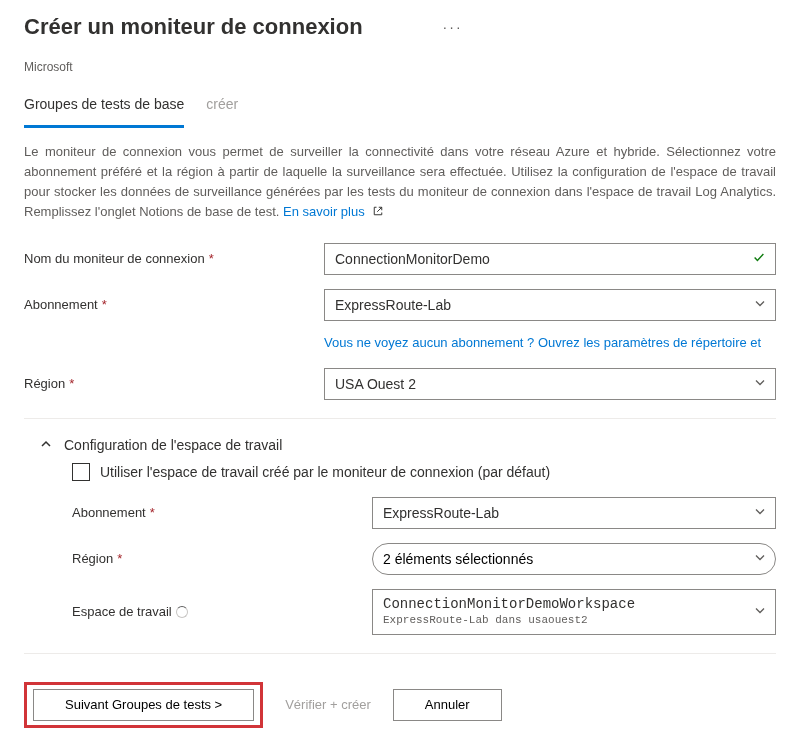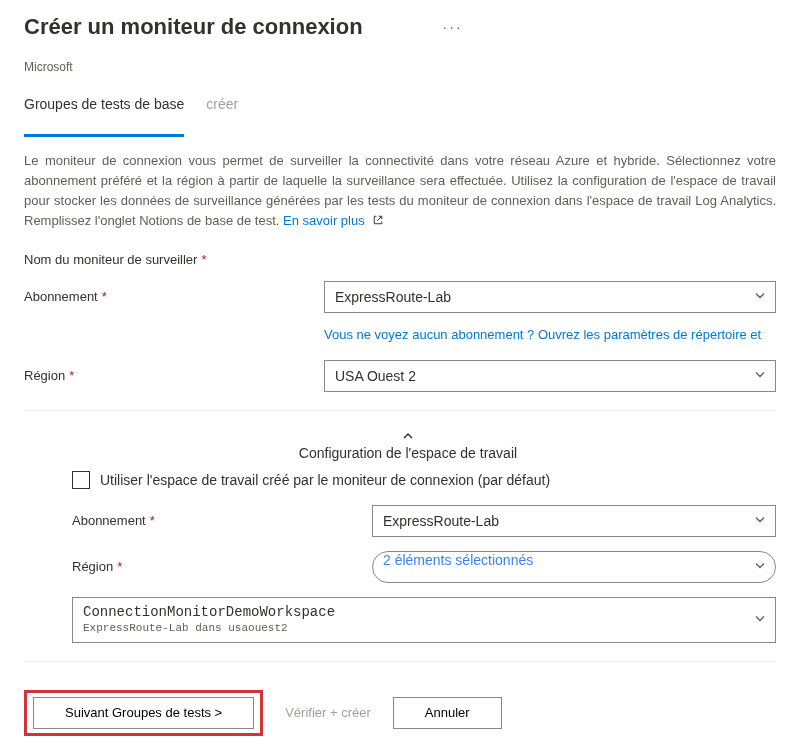--- a/index.html
+++ b/index.html
@@ -9,21 +9,21 @@
     color: #323130;
     background: #fff;
     width: 800px;
     padding: 14px 24px 18px 24px;
   }
   .header-row { display: flex; align-items: center; }
   .page-title { font-size: 22px; font-weight: 600; color: #323130; }
   .more-icon { margin-left: 80px; color: #605e5c; font-size: 14px; letter-spacing: 2px; cursor: pointer;}
   .subtitle { font-size: 12px; color: #605e5c; margin-top: 20px; margin-bottom: 22px;}
   .tabs { display: flex; align-items: baseline; gap: 22px; border-bottom: 0; margin-bottom: 14px;}
-  .tab { font-size: 14px; color: #a19f9d; padding-bottom: 22px; cursor: pointer; }
+  .tab { font-size: 14px; color: #a19f9d; padding-bottom: 13px; cursor: pointer; }
   .tab.active { color: #323130; border-bottom: 3px solid #0078d4; font-weight: 400;}
   .tab .sub { font-size: 13px; color: #a19f9d; margin-left: 4px;}
   .intro { font-size: 13px; color: #605e5c; line-height: 1.55; text-align: justify; margin-bottom: 20px;}
   .intro a { color: #0078d4; text-decoration: none; }
   .ext-icon { display:inline-block; width:12px; height:12px; vertical-align: -1px; margin-left:4px;}
   .form-row { display: flex; align-items: center; margin: 14px 0; position: relative;}
   .label-col { width: 300px; font-size: 13px; color: #323130; display:flex; align-items:center; gap:4px;}
   .req { color: #a4262c; }
   .field { flex: 1; position: relative;}
   .input, .select {
@@ -32,21 +32,21 @@
     border: 1px solid #8a8886;
     background: #fff;
     padding: 0 30px 0 10px;
     font-size: 14px;
     color: #323130;
     font-family: inherit;
   }
   .chevron { position:absolute; right:10px; top:50%; transform:translateY(-50%); pointer-events:none; color:#605e5c;}
   .check-ok { position:absolute; right:10px; top:50%; transform:translateY(-50%); color:#107c10; font-weight:bold;}
   .helper-link-row { margin: 6px 0 18px 300px; font-size: 13px; color:#0078d4;}
-  .section-header { display:flex; align-items:center; margin: 18px 0 10px 16px; cursor:pointer;flex-direction:column;}
+  .section-header { display:flex; align-items:center; gap:12px; margin: 18px 0 10px 16px; cursor:pointer;}
   .section-chevron { font-size:14px; color:#323130;}
   .section-title { font-size:14px; color:#323130;}
   .checkbox-row { display:flex; align-items:center; gap:10px; margin: 8px 0 16px 48px;}
   .checkbox { width:18px; height:18px; border:1px solid #323130; display:inline-block;}
   .checkbox-label { font-size:14px; color:#323130;}
   .ws-row { display:flex; align-items:center; margin: 14px 0 14px 48px;}
   .ws-label-col { width: 300px; font-size:13px; color:#323130; display:flex; align-items:center; gap:4px;}
   .ws-field { flex:1; position:relative;}
   .tall-select { height: 46px; display:flex; flex-direction:column; justify-content:center;font-family:Liberation Mono, monospace;}
   .tall-select .primary { font-size:14px; color:#323130; line-height:1.2;}
@@ -77,22 +77,30 @@
   <a href="#">En savoir plus</a>
   <span class="ext-icon">
     <svg viewBox="0 0 16 16" width="12" height="12">
         <path fill="none" stroke="#323130" stroke-width="1.3" d="M6 3H3v10h10v-3M9 3h4v4M13 3l-6 6"></path>
       </svg>
   </span>
 </div>
 
 <div class="form-row">
   <div class="label-col">
-    <span>Nom du moniteur de surveiller</span>
-    <span class="req">*</span>
+    <span>Nom du moniteur de connexion</span>
+    <span class="req">*</span>
+  </div>
+  <div class="field">
+    <input class="input" value="ConnectionMonitorDemo" style="">
+    <span class="check-ok">
+      <svg viewBox="0 0 16 16" width="14" height="14">
+          <path fill="none" stroke="#107c10" stroke-width="1.6" d="M3 8l3.2 3.5L13 4"></path>
+        </svg>
+    </span>
   </div>
 </div>
 
 <div class="form-row">
   <div class="label-col">
     <span>Abonnement</span>
     <span class="req">*</span>
   </div>
   <div class="field">
     <div class="select" style="display:flex;align-items:center;">
@@ -158,32 +166,36 @@
     </span>
   </div>
 </div>
 
 <div class="ws-row">
   <div class="ws-label-col">
     <span>Région</span>
     <span class="req">*</span>
   </div>
   <div class="ws-field">
-    <div class="select" style="display:flex;color:#3b82f6;border-radius:16px;">
+    <div class="select" style="display:flex;align-items:center;color:#000000;border-radius:16px;">
       <span>2 éléments sélectionnés</span>
     </div>
     <span class="chevron">
       <svg viewBox="0 0 12 12" width="12" height="12">
           <path fill="none" stroke="#605e5c" stroke-width="1.3" d="M2 4l4 4 4-4"></path>
         </svg>
     </span>
   </div>
 </div>
 
 <div class="ws-row">
+  <div class="ws-label-col">
+    <span>Espace de travail</span>
+    <span class="spinner"></span>
+  </div>
   <div class="ws-field">
     <div class="select tall-select">
       <div class="primary">ConnectionMonitorDemoWorkspace</div>
       <div class="secondary">ExpressRoute-Lab dans usaouest2</div>
     </div>
     <span class="chevron">
       <svg viewBox="0 0 12 12" width="12" height="12">
           <path fill="none" stroke="#605e5c" stroke-width="1.3" d="M2 4l4 4 4-4"></path>
         </svg>
     </span>

